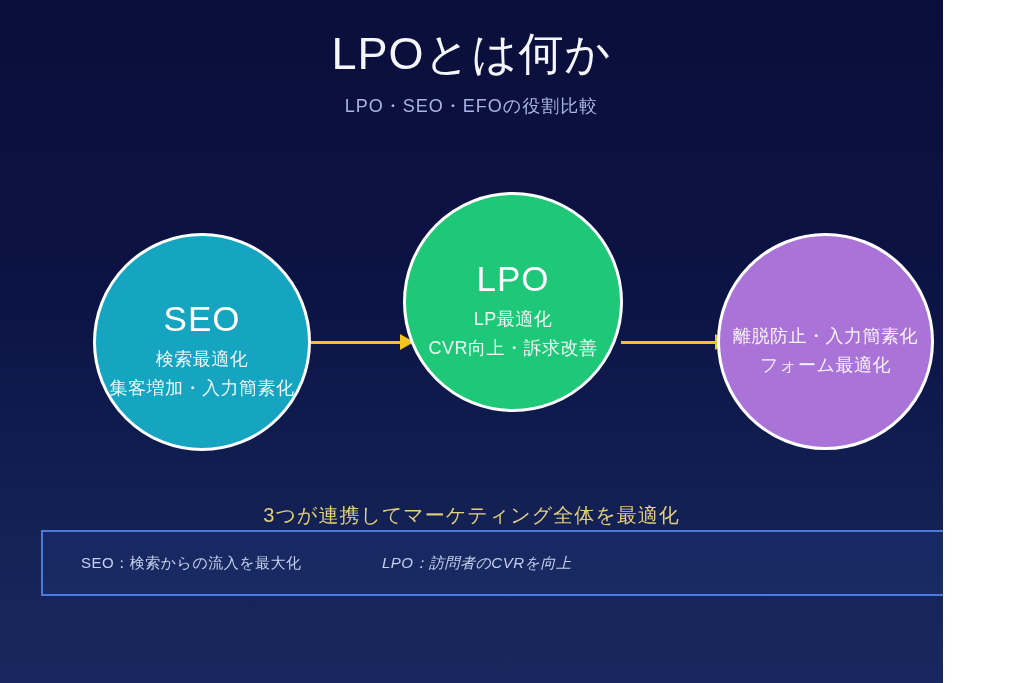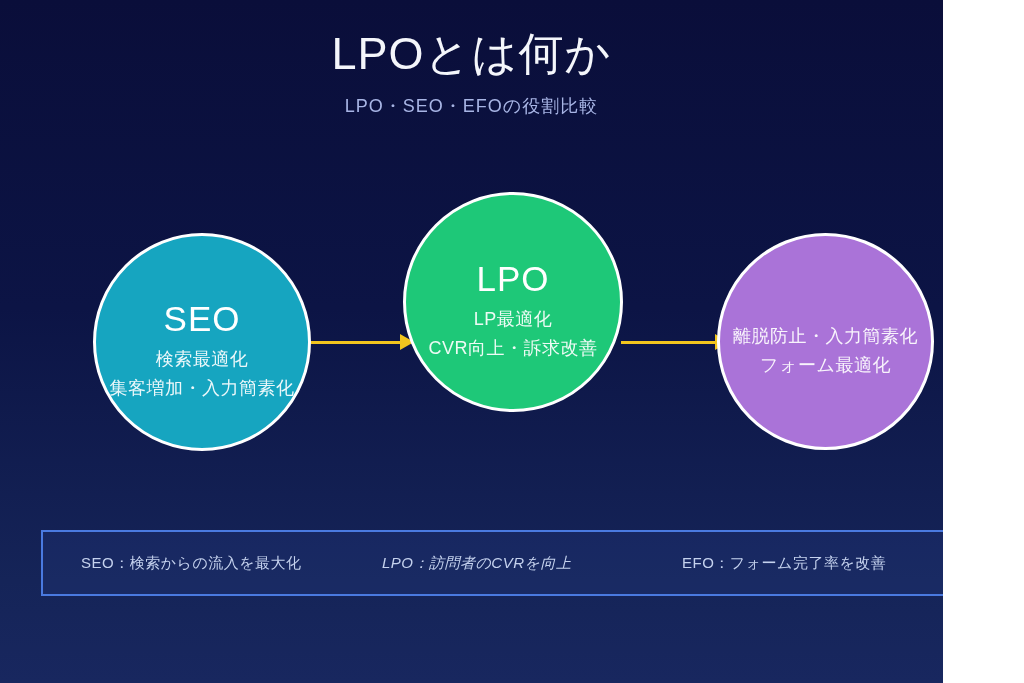--- a/index.html
+++ b/index.html
@@ -125,20 +125,20 @@
     <span class="head"></span>
   </div>
 
   <div class="circle circle-efo">
     <div class="circle-inner">
       <div class="circle-line">離脱防止・入力簡素化</div>
       <div class="circle-line">フォーム最適化</div>
     </div>
   </div>
 
+  <div class="note">3つが連携してマーケティング全体を最適化</div>
 
   <div class="summary-box">
     <span class="summary-item summary-item-seo">SEO：検索からの流入を最大化</span>
     <span class="summary-item summary-item-lpo">LPO：訪問者のCVRを向上</span>
-    <span class="summary-item summary-item-efo">EFO：フォーム完了率を改善</span>
   </div>
 
 </div>
 
 </body></html>

